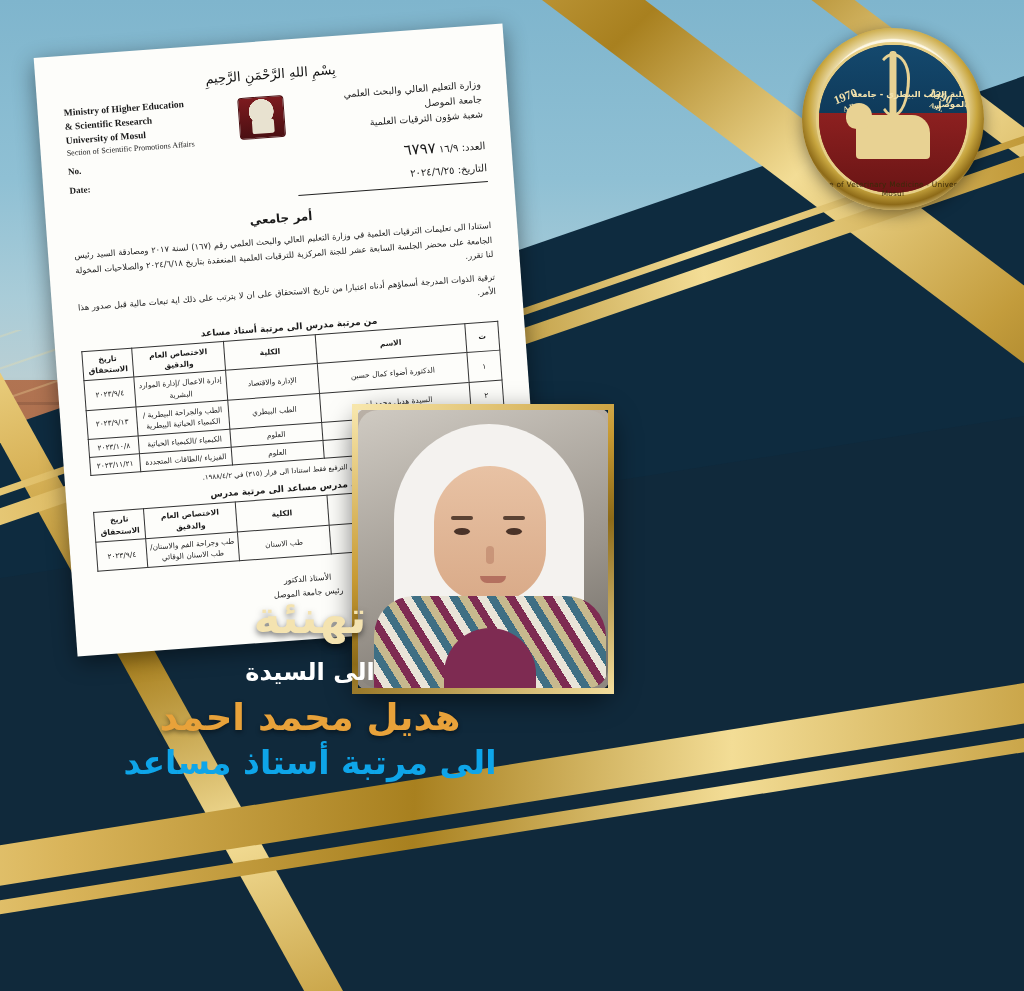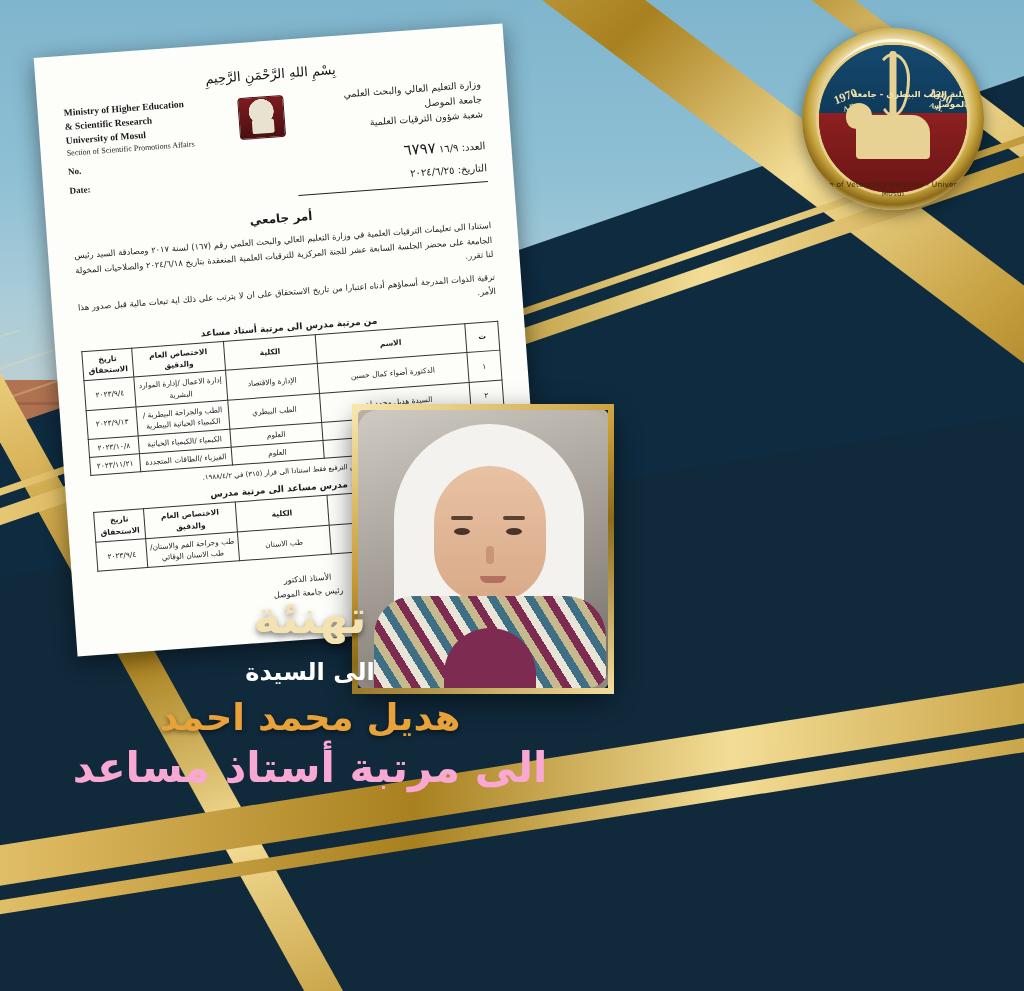--- a/index.html
+++ b/index.html
@@ -412,22 +412,22 @@
     text-shadow: 0 2px 5px rgba(0,0,0,.45);
   }
   .t-line2 {
     color: #ffffff;
     font-size: 33px;
     font-weight: bold;
     line-height: 1.45;
     letter-spacing: .5px;
   }
   .t-line3 {
-    color: #f9a8d4;
-    font-size: 42px;
+    color: #0ea5e9;
+    font-size: 33px;
     font-weight: bold;
     letter-spacing: .5px;
     margin-top: 4px;
   }
 </style>
 </head>
 <body>
 
 <div id="poster">
 

